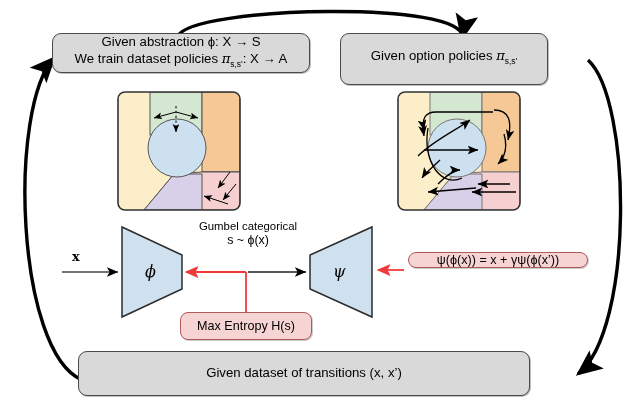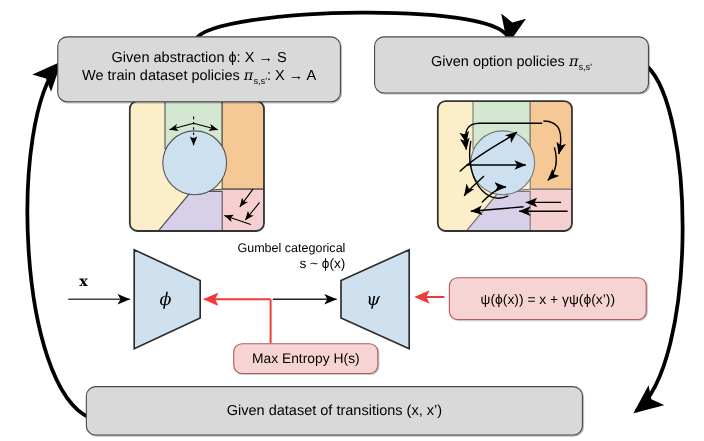--- a/index.html
+++ b/index.html
@@ -7,38 +7,38 @@
        font-family:"Liberation Sans",sans-serif;color:#000;}
   .stage{position:absolute;left:0;top:0;width:640px;height:401px;}
 
   
   .pbox{position:absolute;background:#d9d9d9;border:1.4px solid #4a4a4a;
         border-radius:9px;box-sizing:border-box;
         display:flex;flex-direction:column;align-items:center;justify-content:center;
         box-shadow:1px 1px 0 rgba(0,0,0,.25);}
   .pbox .ln{font-size:13.2px;line-height:16.5px;white-space:nowrap;}
 
-  #box-top-left{left:52px;top:33px;width:258px;height:60px;}
-  #box-top-right{left:340px;top:33px;width:250px;height:52px;}
+  #box-top-left{left:52px;top:33px;width:258px;height:40px;}
+  #box-top-right{left:340px;top:33px;width:208px;height:52px;}
   #box-bottom{left:78px;top:351px;width:452px;height:45px;}
 
   
   .pinkbox{position:absolute;background:#f7d4d4;border:1.4px solid #b05a5a;
            border-radius:8px;box-sizing:border-box;
            display:flex;align-items:center;justify-content:center;
            font-size:12.6px;white-space:nowrap;
            box-shadow:1px 1px 0 rgba(0,0,0,.2);}
-  #box-equation{left:408px;top:252px;width:180px;height:39px;}
-  #box-entropy{left:180px;top:312px;width:132px;height:28px;margin-left:32px;}
+  #box-equation{left:408px;top:252px;width:180px;height:16px;}
+  #box-entropy{left:180px;top:312px;width:132px;height:28px;}
   .traplabel{position:absolute;font-size:16px;font-style:italic;
              font-family:"DejaVu Serif",serif;}
 
   
   #center-caption{position:absolute;left:182px;top:220px;width:132px;
-                  text-align:right;font-size:11.4px;line-height:13.4px;}
+                  text-align:center;font-size:11.4px;line-height:13.4px;}
   #center-caption .smpl{font-weight:normal;font-size:12.4px;display:block;margin-top:1px;}
 
   #x-label{position:absolute;left:72px;top:249px;font-size:13px;font-weight:bold;
            font-family:"DejaVu Serif",serif;}
 
   svg.layer{position:absolute;left:0;top:0;width:640px;height:401px;overflow:visible;}
 </style>
 </head>
 <body>
 

